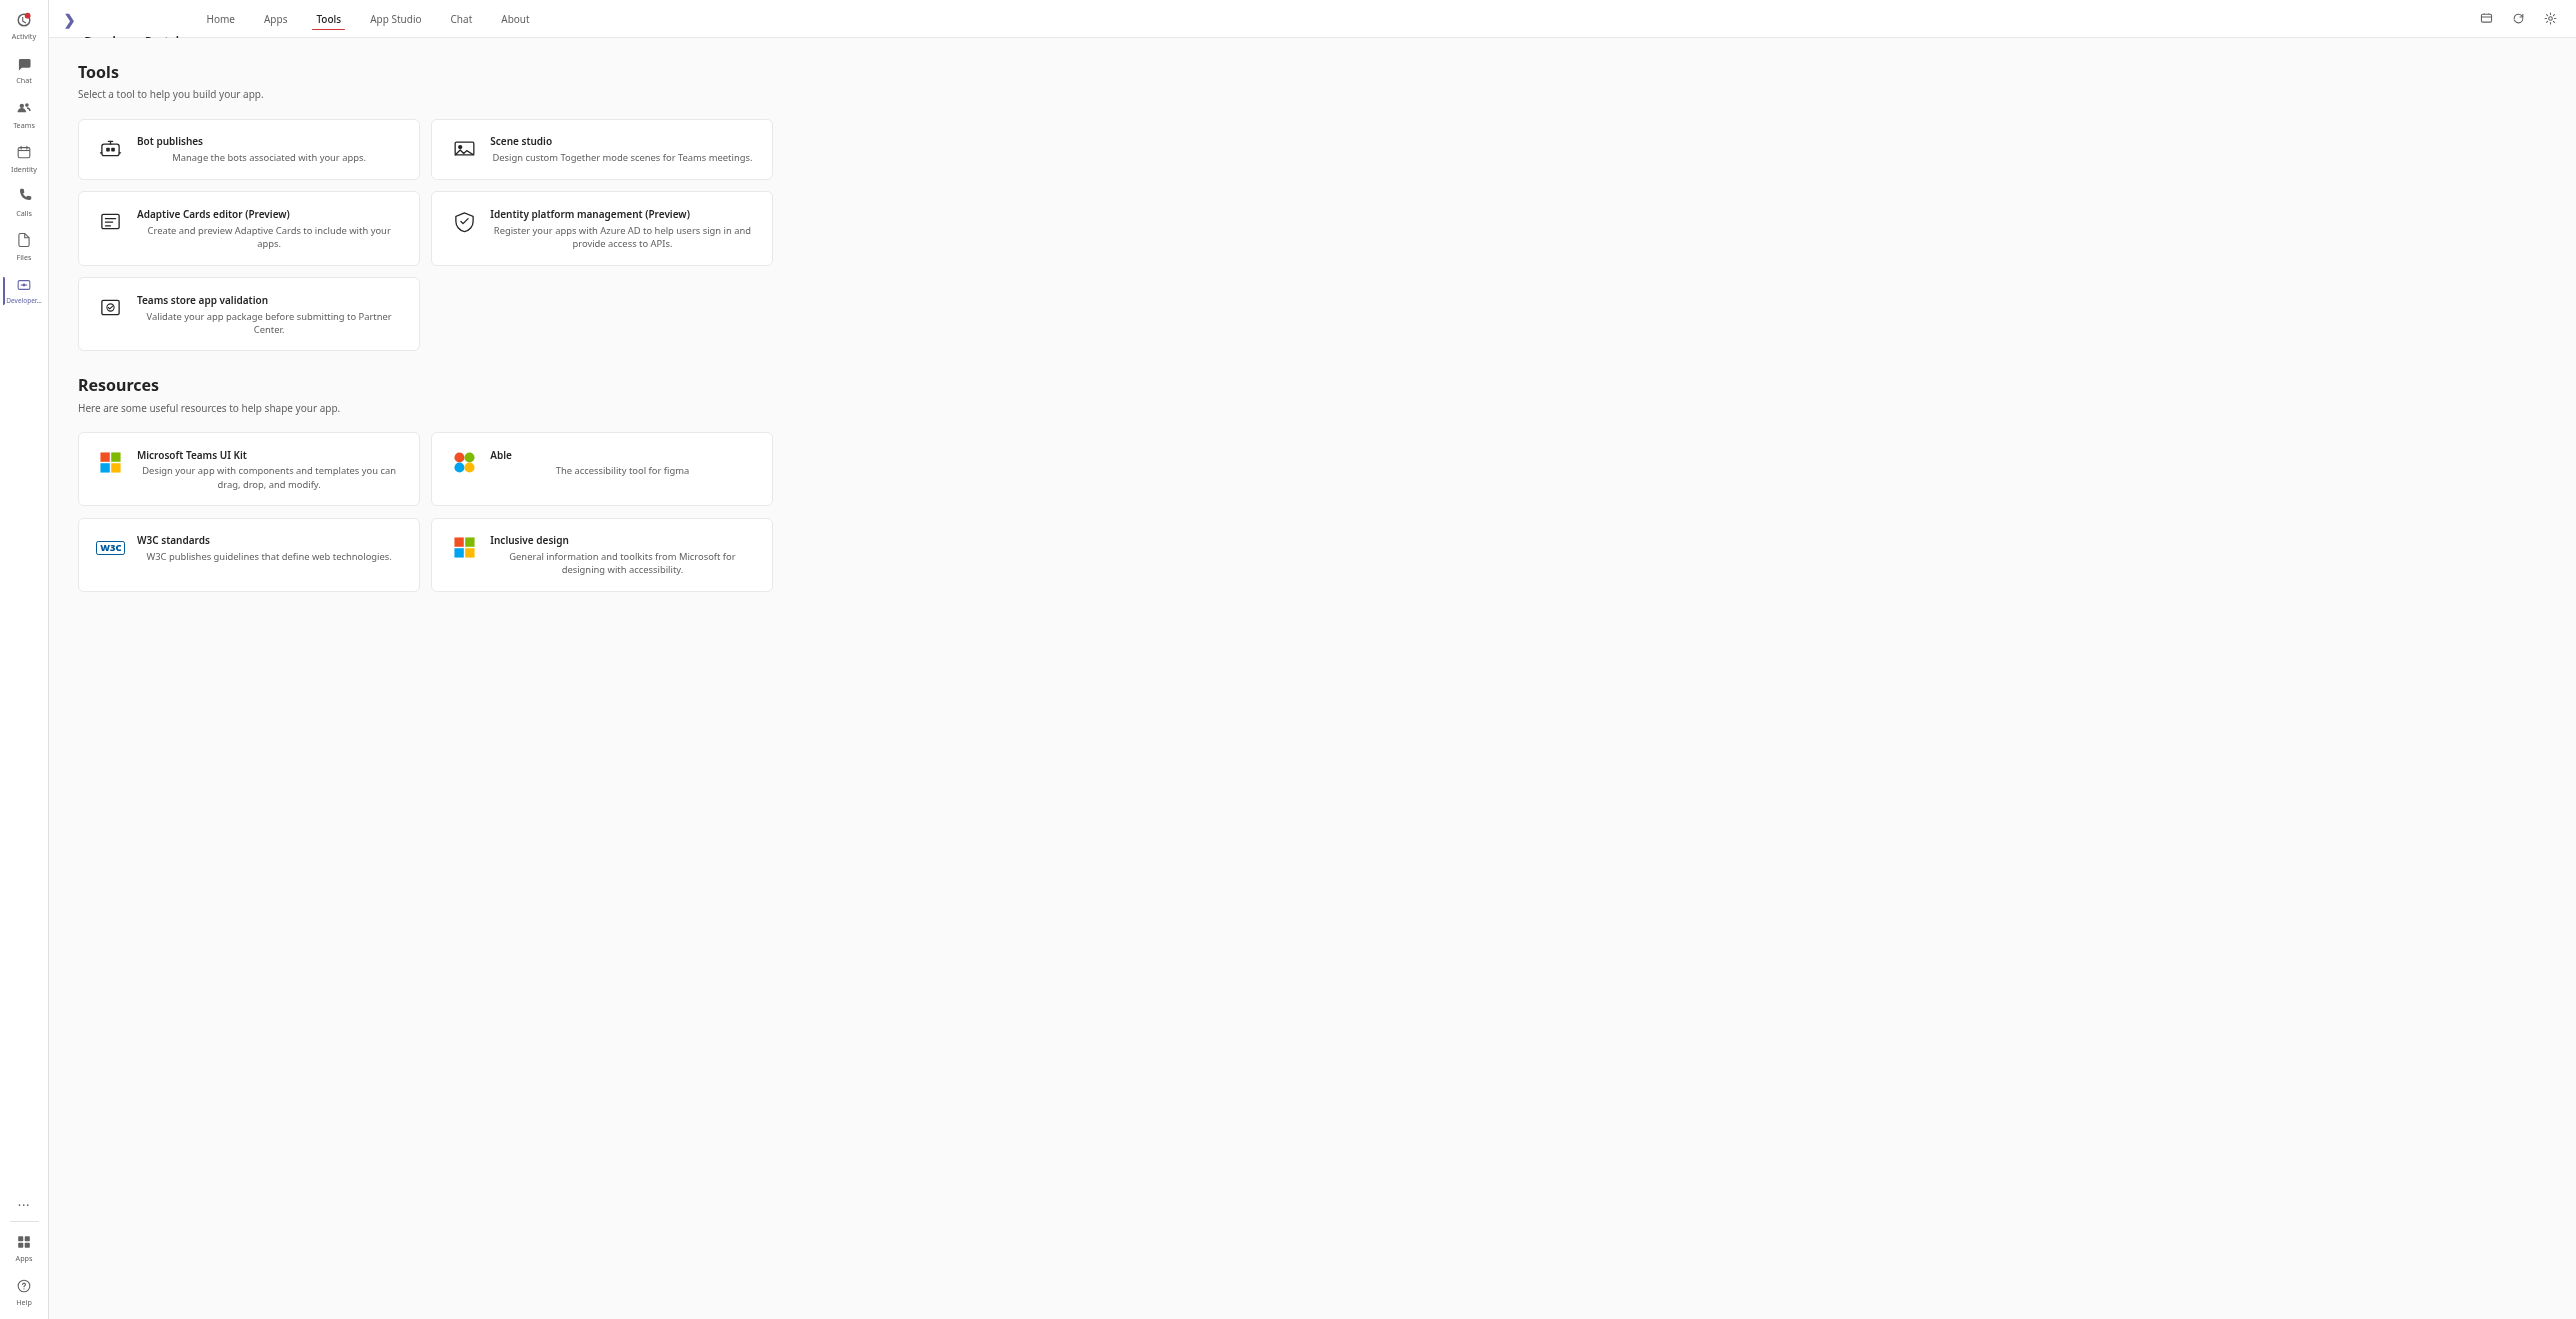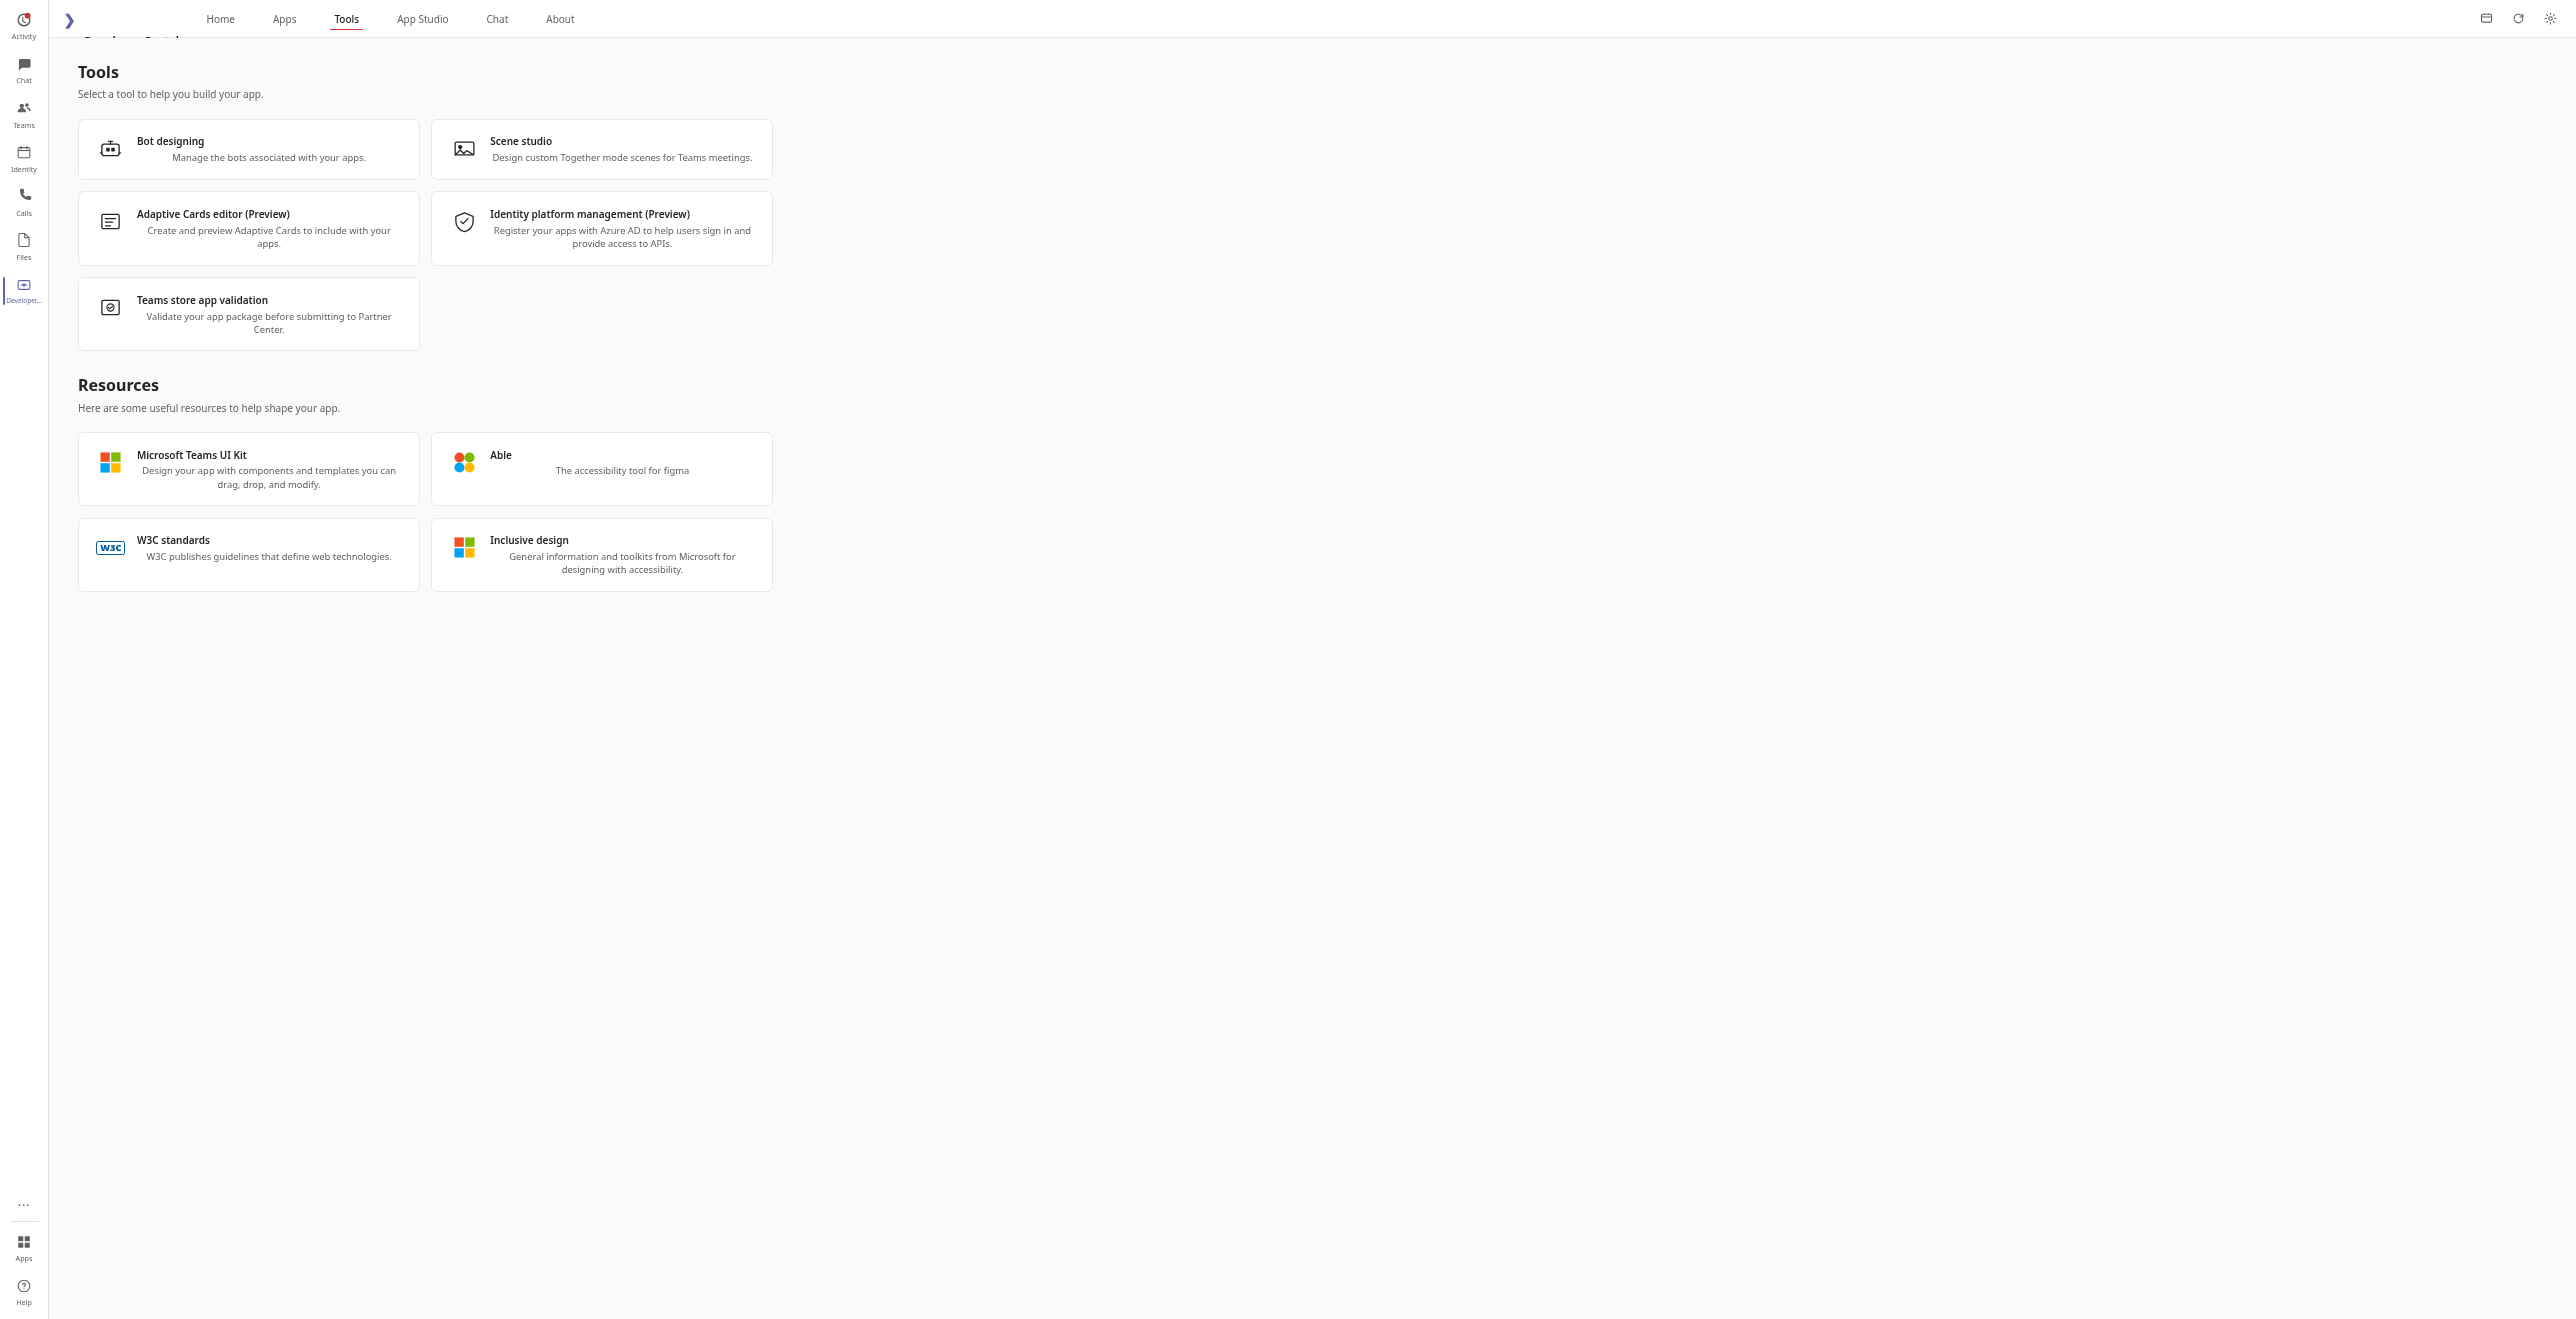--- a/index.html
+++ b/index.html
@@ -76,21 +76,21 @@
     .topnav-title {
       font-size: 11.6px;
       font-weight: 600;
       color: #242424;
       margin-right: 11.6px;
       margin-top: 45px;
     }
     .topnav-links {
       display: flex;
       align-items: center;
-      gap: 18px;
+      gap: 9px;
       flex: 1;
     }
     .topnav-link {
       padding: 4.3px 10px;
       font-size: 10px;
       color: #616161;
       cursor: pointer;
       border-radius: 2.9px;
       text-decoration: none;
       position: relative;
@@ -361,21 +361,21 @@
         <div class="card-icon-wrap">
           <svg width="23" height="23" viewBox="0 0 32 32" fill="none">
             <rect x="4" y="10" width="24" height="16" rx="3" stroke="#242424" stroke-width="1.8" fill="none"></rect>
             <rect x="10" y="15" width="5" height="5" rx="1" fill="#242424"></rect>
             <rect x="17" y="15" width="5" height="5" rx="1" fill="#242424"></rect>
             <path d="M16 10V6M13 6h6" stroke="#242424" stroke-width="1.8" stroke-linecap="round"></path>
             <path d="M4 22h-2M30 22h-2" stroke="#242424" stroke-width="1.8" stroke-linecap="round"></path>
           </svg>
         </div>
         <div class="card-text">
-          <div class="card-title">Bot designing</div>
+          <div class="card-title">Bot publishes</div>
           <div class="card-desc">Manage the bots associated with your apps.</div>
         </div>
       </div>
 
       <div class="card">
         <div class="card-icon-wrap">
           <svg width="23" height="23" viewBox="0 0 32 32" fill="none">
             <rect x="3" y="7" width="26" height="18" rx="2" stroke="#242424" stroke-width="1.8" fill="none"></rect>
             <circle cx="10" cy="14" r="3" fill="#242424"></circle>
             <path d="M3 25l7-7 5 5 4-4 10 6" stroke="#242424" stroke-width="1.8" stroke-linecap="round" stroke-linejoin="round" fill="none"></path>

